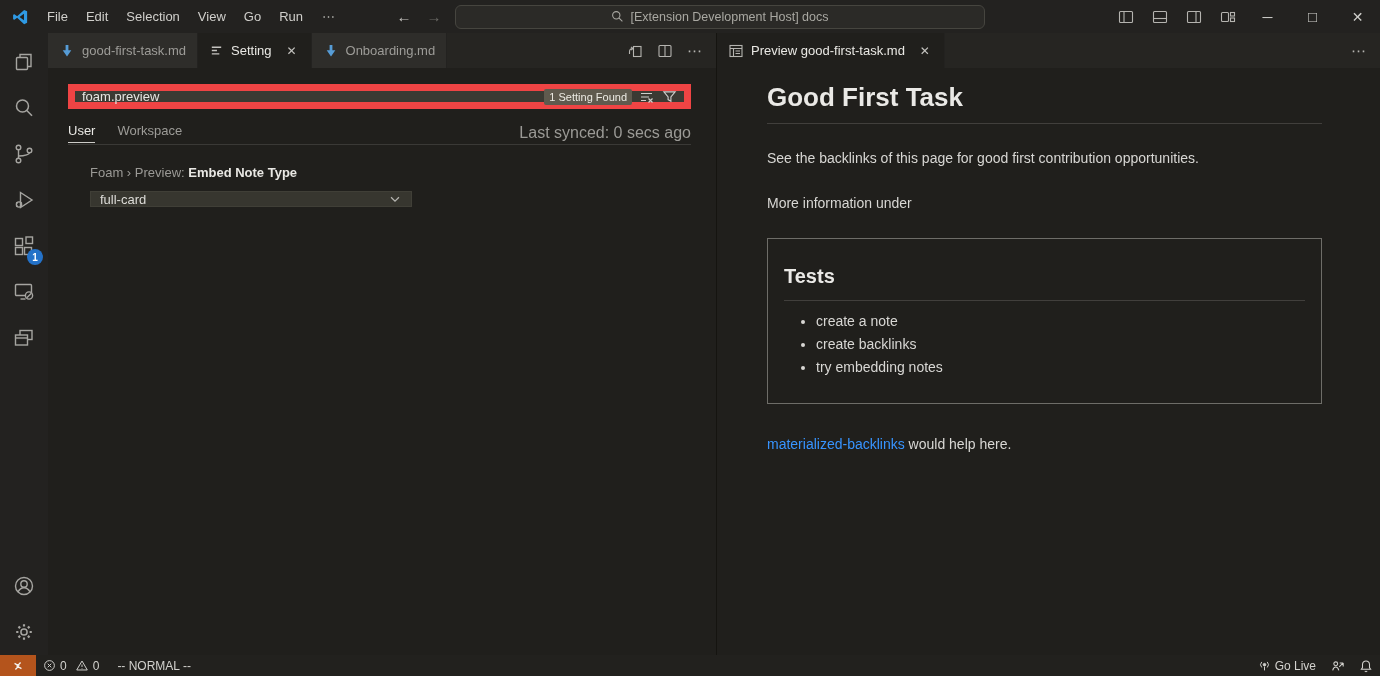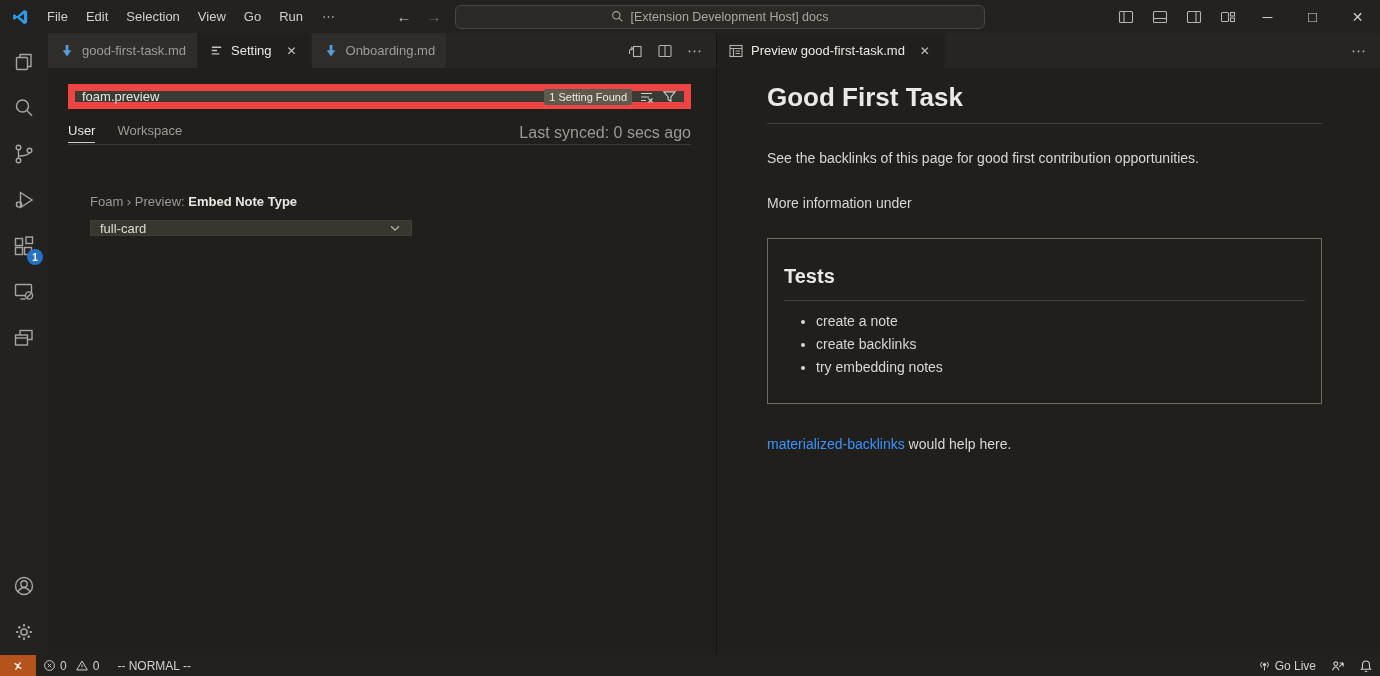--- a/index.html
+++ b/index.html
@@ -65,21 +65,21 @@
     display:flex; align-items:center; padding:0 7px; color:#e6e5e1;}
   .settings-search .value{ flex:1; }
   .results-badge{ background:#5f5a4e; color:#eceae3; font-size:11px; padding:2px 5px;
     border-radius:2px; white-space:nowrap;}
   .search-btn{ margin-left:7px; display:flex; align-items:center; color:#cfcecb;}
   .scope-row{ display:flex; align-items:center; margin-top:13px; height:21px;}
   .scope-tab{ color:#9d9c98; padding-bottom:4px; margin-right:22px; border-bottom:1px solid transparent;}
   .scope-tab.active{ color:#e9e8e4; border-bottom-color:#cdccc8;}
   .last-synced{ margin-left:auto; font-size:16px; color:#9b9a96;}
   .scope-divider{ border-bottom:1px solid #3a3936; margin-top:1px;}
-  .setting-item{ margin-top:49px; padding-left:22px;}
+  .setting-item{ margin-top:20px; padding-left:22px;}
   .setting-label .cat{ color:#9b9a96; }
   .setting-label .name{ color:#e9e8e4; font-weight:700;}
   .setting-select{ margin-top:11px; width:322px; height:16px; background:#37362f;
     border:1px solid #403f37; display:flex; align-items:center; padding:0 9px;
     color:#dddcd8; cursor:default;}
   .setting-select .chev{ margin-left:auto; color:#b7b6b2;}
 
   
   .preview{ padding:0 58px 0 50px; font-size:14px; color:#d8d7d4; overflow:hidden;}
   .preview h1{ margin-top:14px; font-size:26px; font-weight:700; color:#eae9e6;

